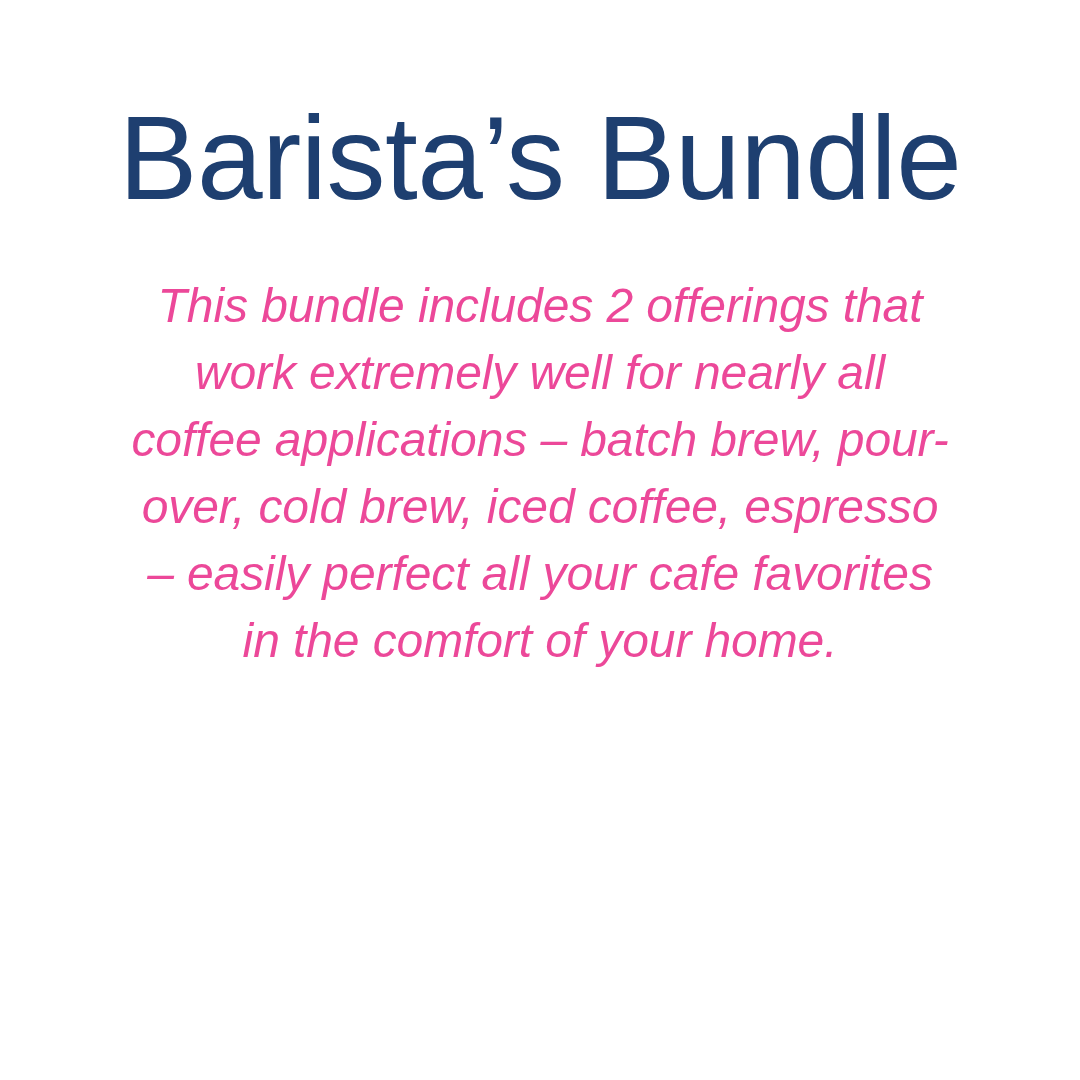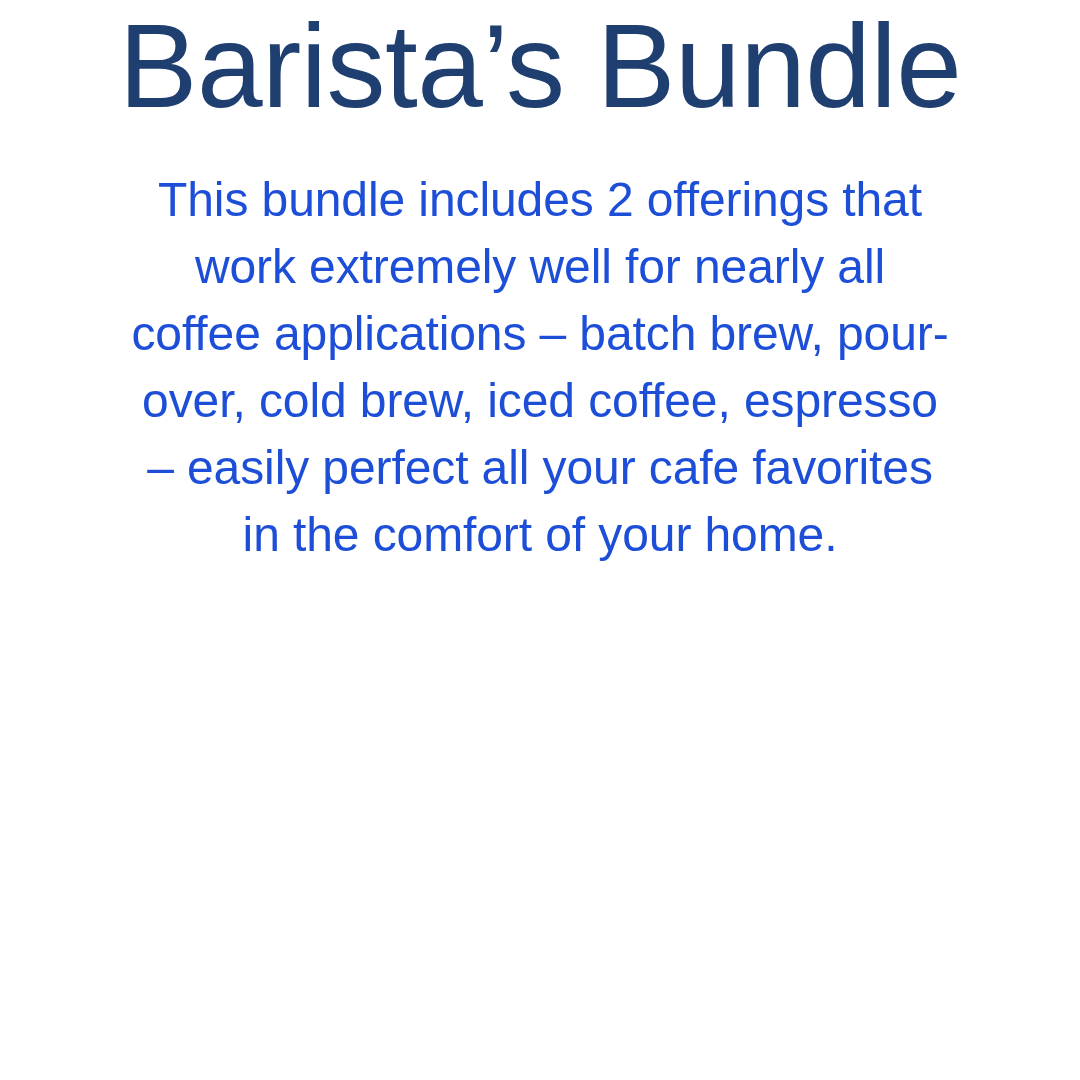--- a/index.html
+++ b/index.html
@@ -21,49 +21,51 @@
     height: 1080px;
     background: #ffffff;
     box-sizing: border-box;
   }
 
   .content-block {
     position: absolute;
     top: 0;
     left: 0;
     width: 1080px;
+    padding-top: 92px;
     box-sizing: border-box;
     text-align: center;
   }
 
   .bundle-title {
     display: block;
     margin: 0;
     padding: 0 40px;
     font-family: "Liberation Sans", "DejaVu Sans", sans-serif;
     font-size: 118px;
     font-weight: 400;
     line-height: 1.12;
     letter-spacing: -0.5px;
     color: #1e3f70;
     white-space: nowrap;
   }
 
   .bundle-description {
     display: block;
-    margin: 4px auto;
+    margin: 18px auto;
     width: 832px;
     padding-top: 30px;
     font-family: "Liberation Sans", "DejaVu Sans", sans-serif;
     font-size: 48px;
     font-weight: 400;
     line-height: 67px;
-    color: #1d4ed8;
+    color: #ec4899;
     text-align: center;
     letter-spacing: -0.1px;
+    font-style: italic;
   }
 
   .spacer-region {
     position: absolute;
     left: 0;
     top: 690px;
     width: 1080px;
     height: 390px;
     background: #ffffff;
   }

